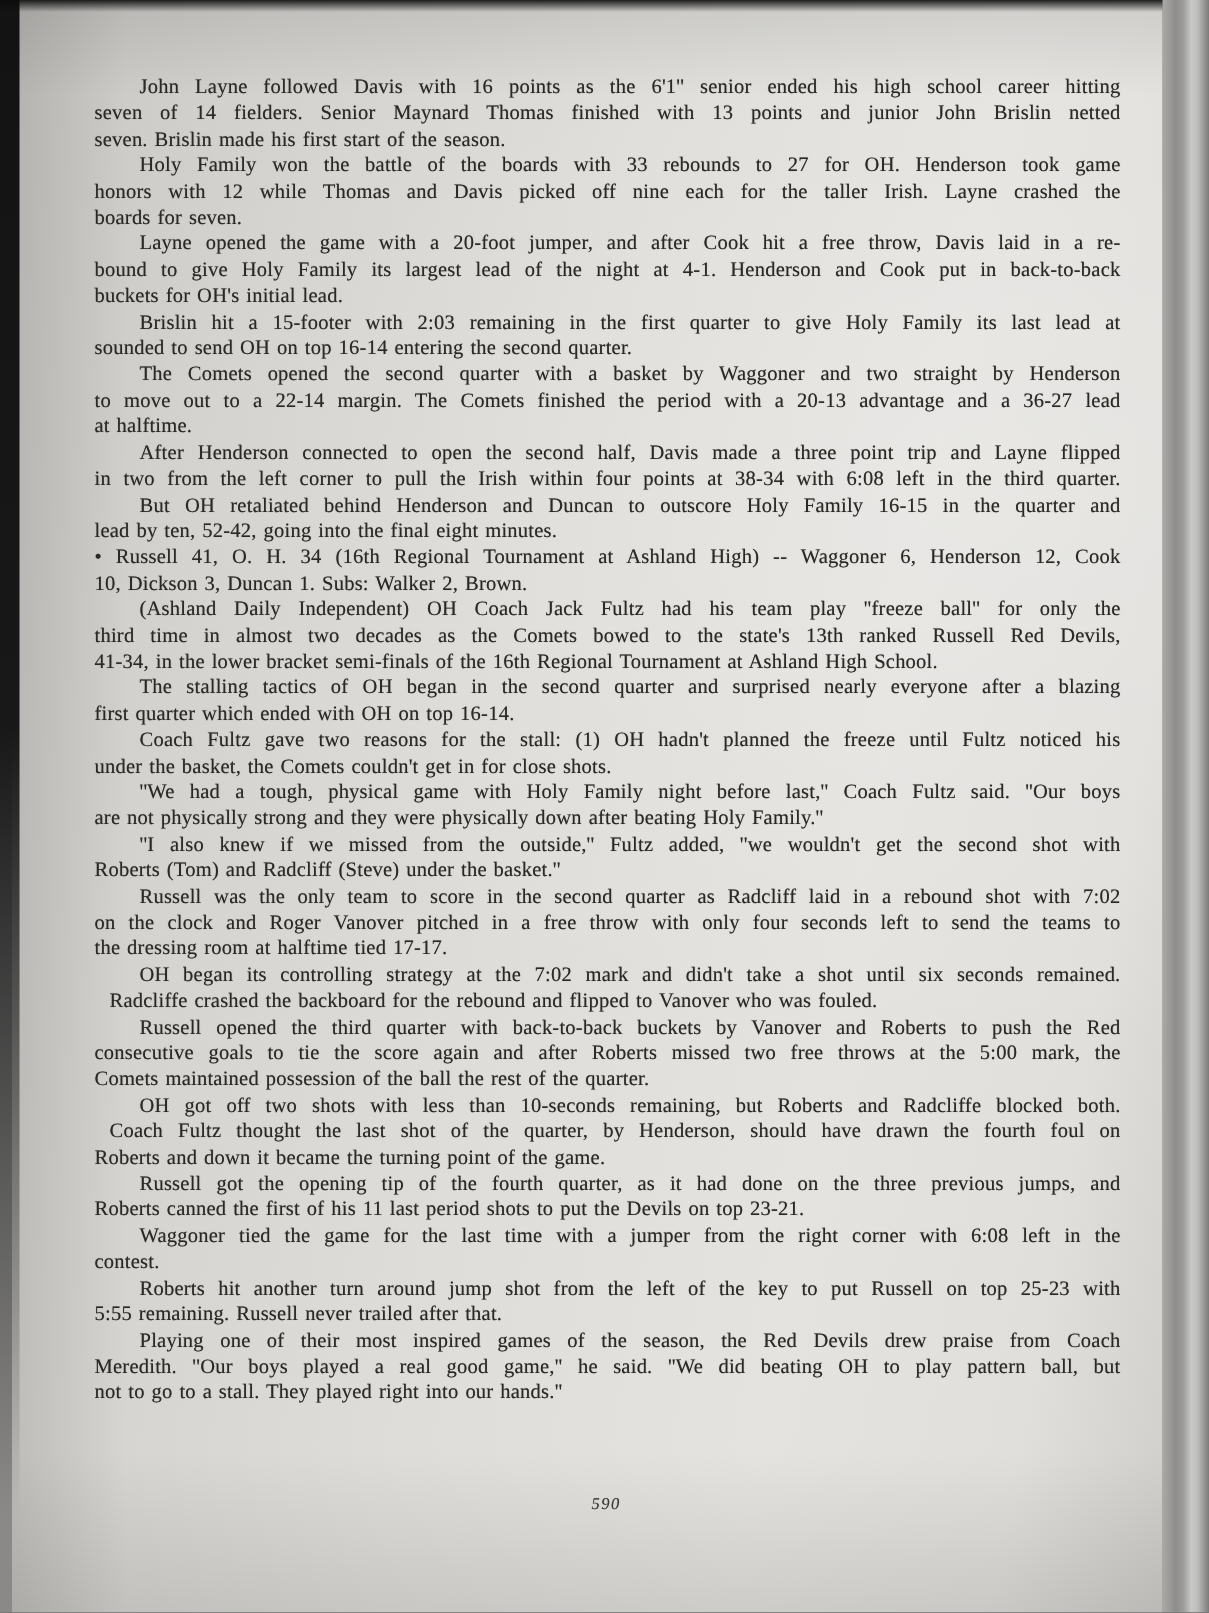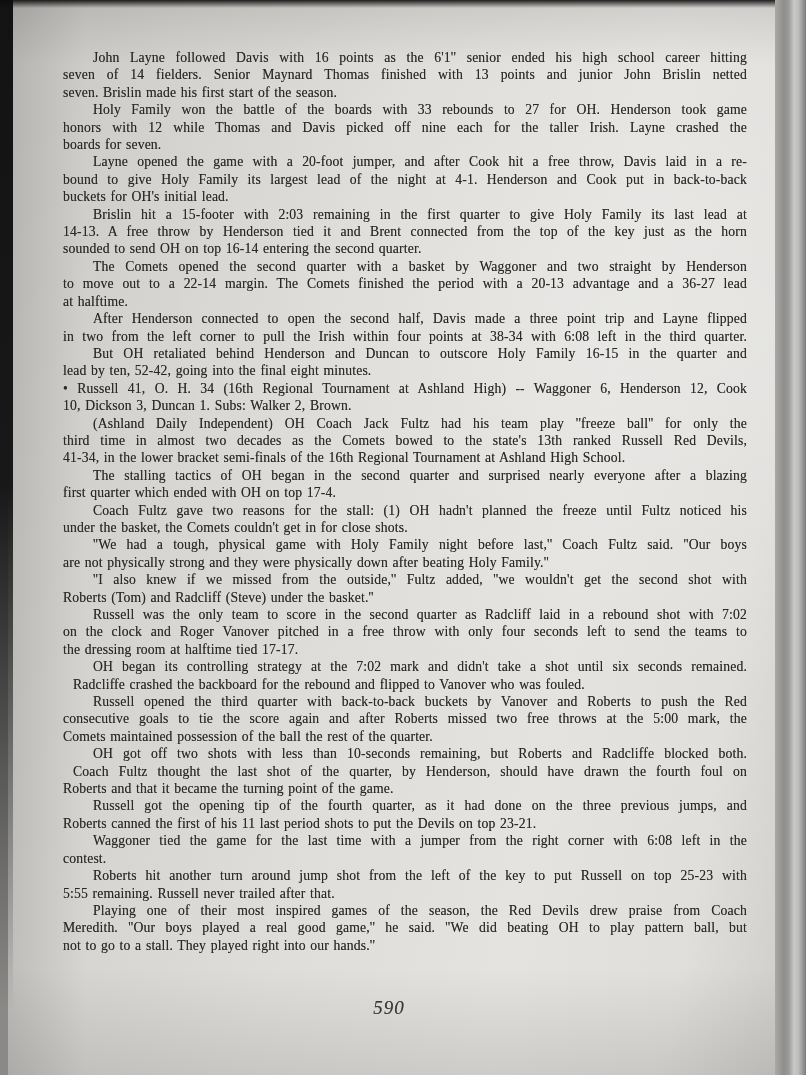--- a/index.html
+++ b/index.html
@@ -36,22 +36,22 @@
     letter-spacing:0.15px;word-spacing:1px;
     text-shadow:0 0 0.5px rgba(43,41,38,0.55);
   }
   .para{margin:0;}
   .ln{text-align:justify;text-align-last:justify;}
   .ln.last{text-align:center;text-align-last:left;}
   .ln.first-indent{text-indent:30px;}
   .ln.first-small{text-indent:10px;}
   .ln.first-flush{text-indent:0;}
   .page-number{
-    position:absolute;left:47px;top:997px;width:684px;text-align:center;
-    color:#3a3835;font-size:19px;font-style:italic;letter-spacing:1px;
+    position:absolute;left:62px;top:997px;width:684px;text-align:center;
+    color:#3a3835;font-size:11px;font-style:italic;letter-spacing:1px;
     text-shadow:0 0 0.5px rgba(43,41,38,0.45);
   }
 </style>
 </head>
 <body>
 
 <div class="scan">
   <div class="paper"></div>
   <div class="paper-shade"></div>
   <div class="edge-left"></div>
@@ -69,21 +69,20 @@
         <div class="ln">honors with 12 while Thomas and Davis picked off nine each for the taller Irish.  Layne crashed the</div>
         <div class="ln last">boards for seven.</div>
       </div>
       <div class="para">
         <div class="ln first-indent">Layne opened the game with a 20-foot jumper, and after Cook hit a free throw, Davis laid in a re-</div>
         <div class="ln">bound to give Holy Family its largest lead of the night at 4-1.  Henderson and Cook put in back-to-back</div>
         <div class="ln last">buckets for OH's initial lead.</div>
       </div>
       <div class="para">
         <div class="ln first-indent">Brislin hit a 15-footer with 2:03 remaining in the first quarter to give Holy Family its last lead at</div>
-        <div class="ln">14-13.  A free throw by Henderson tied it and Brent connected from the top of the key just as the horn</div>
         <div class="ln last">sounded to send OH on top 16-14 entering the second quarter.</div>
       </div>
       <div class="para">
         <div class="ln first-indent">The Comets opened the second quarter with a basket by Waggoner and two straight by Henderson</div>
         <div class="ln">to move out to a 22-14 margin.  The Comets finished the period with a 20-13 advantage and a 36-27 lead</div>
         <div class="ln last">at halftime.</div>
       </div>
       <div class="para">
         <div class="ln first-indent">After Henderson connected to open the second half, Davis made a three point trip and Layne flipped</div>
         <div class="ln">in two from the left corner to pull the Irish within four points at 38-34 with 6:08 left in the third quarter.</div>
@@ -96,21 +95,21 @@
         <div class="ln first-flush">• Russell 41, O. H. 34 (16th Regional Tournament at Ashland High) -- Waggoner 6, Henderson 12, Cook</div>
         <div class="ln last">10, Dickson 3, Duncan 1.  Subs: Walker 2, Brown.</div>
       </div>
       <div class="para">
         <div class="ln first-indent">(Ashland Daily Independent)  OH Coach Jack Fultz had his team play ''freeze ball'' for only the</div>
         <div class="ln">third time in almost two decades as the Comets bowed to the state's 13th ranked Russell Red Devils,</div>
         <div class="ln last">41-34, in the lower bracket semi-finals of the 16th Regional Tournament at Ashland High School.</div>
       </div>
       <div class="para">
         <div class="ln first-indent">The stalling tactics of OH began in the second quarter and surprised nearly everyone after a blazing</div>
-        <div class="ln last">first quarter which ended with OH on top 17-4.</div>
+        <div class="ln last">first quarter which ended with OH on top 16-14.</div>
       </div>
       <div class="para">
         <div class="ln first-indent">Coach Fultz gave two reasons for the stall: (1) OH hadn't planned the freeze until Fultz noticed his</div>
         <div class="ln last">under the basket, the Comets couldn't get in for close shots.</div>
       </div>
       <div class="para">
         <div class="ln first-indent">''We had a tough, physical game with Holy Family night before last,'' Coach Fultz said.  ''Our boys</div>
         <div class="ln last">are not physically strong and they were physically down after beating Holy Family.''</div>
       </div>
       <div class="para">
@@ -131,21 +130,21 @@
       <div class="para">
         <div class="ln first-indent">Russell opened the third quarter with back-to-back buckets by Vanover and Roberts to push the Red</div>
         <div class="ln">consecutive goals to tie the score again and after Roberts missed two free throws at the 5:00 mark, the</div>
         <div class="ln last">Comets maintained possession of the ball the rest of the quarter.</div>
       </div>
       <div class="para">
         <div class="ln first-indent">OH got off two shots with less than 10-seconds remaining, but Roberts and Radcliffe blocked both.</div>
       </div>
       <div class="para">
         <div class="ln first-small">Coach Fultz thought the last shot of the quarter, by Henderson, should have drawn the fourth foul on</div>
-        <div class="ln last">Roberts and that it became the turning point of the game.</div>
+        <div class="ln last">Roberts and down it became the turning point of the game.</div>
       </div>
       <div class="para">
         <div class="ln first-indent">Russell got the opening tip of the fourth quarter, as it had done on the three previous jumps, and</div>
         <div class="ln last">Roberts canned the first of his 11 last period shots to put the Devils on top 23-21.</div>
       </div>
       <div class="para">
         <div class="ln first-indent">Waggoner tied the game for the last time with a jumper from the right corner with 6:08 left in the</div>
         <div class="ln last">contest.</div>
       </div>
       <div class="para">

